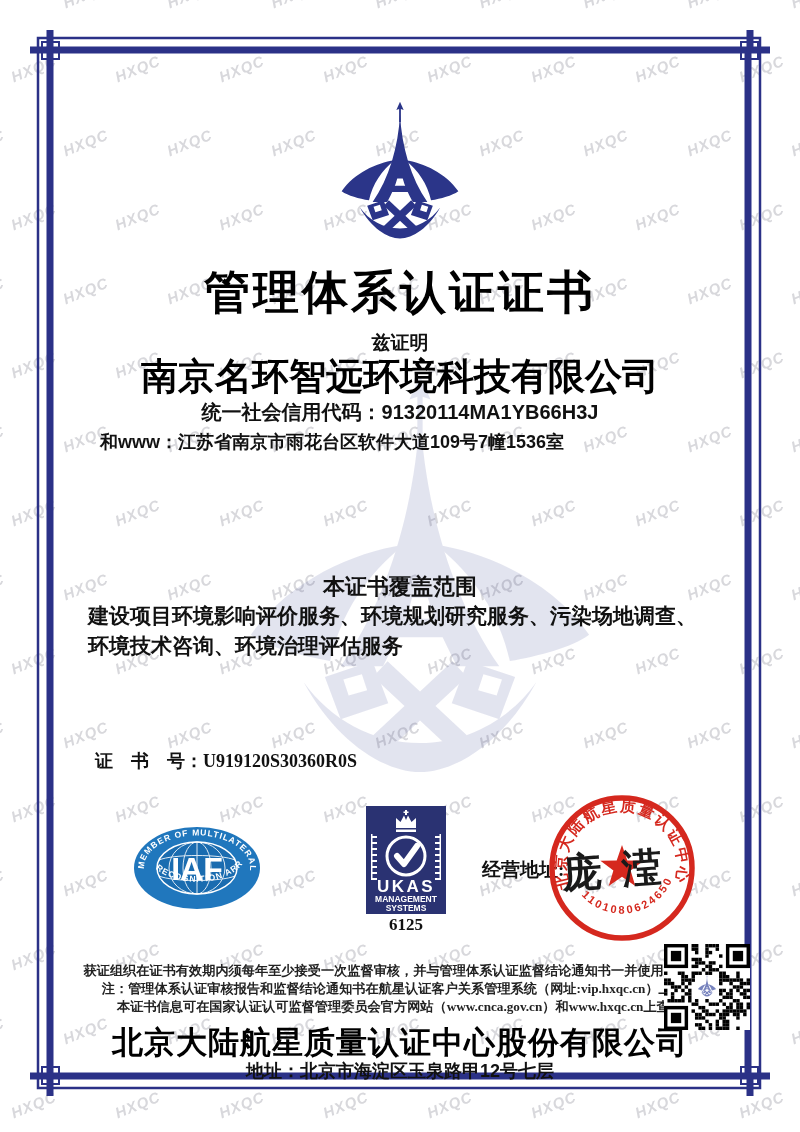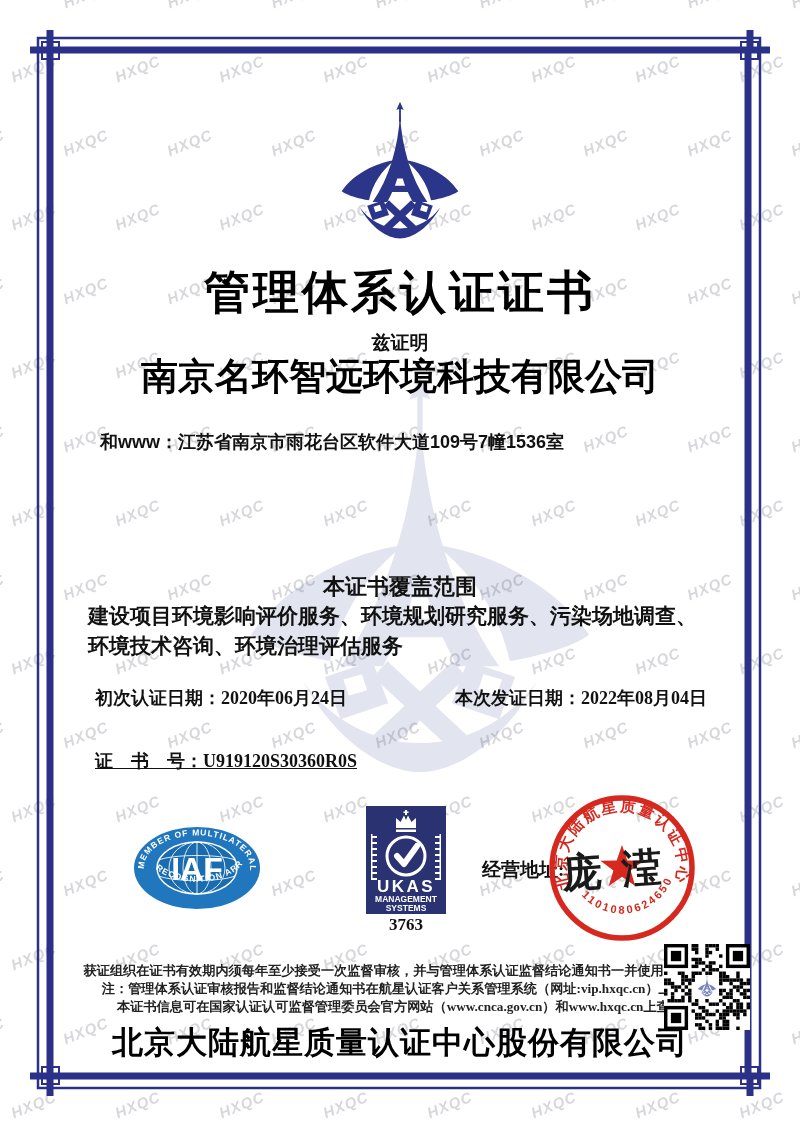--- a/index.html
+++ b/index.html
@@ -23,21 +23,21 @@
   .code{top:399px;font-size:20px;font-weight:800;}
   .addr{left:100px;font-size:18px;font-weight:800;}
   .addr1{top:430px;} .addr2{top:458px;}
   .sysline{top:487px;font:700 22px "Liberation Serif",serif;}
   .std{top:528px;font-size:27px;font-weight:800;color:#000;}
   .scopetitle{top:572px;font:700 22px "Liberation Serif",serif;}
   .scope{left:88px;right:50px;font:700 21px "Liberation Serif",serif;}
   .scope1{top:602px;} .scope2{top:632px;}
   .drow{font:700 18px "Liberation Serif",serif;white-space:nowrap;}
   .d1{top:686px;left:95px;} .d1b{top:686px;left:455px;}
-  .d2{top:718px;left:95px;} .d3{top:749px;left:95px;text-decoration:underline;}
+  .d2{top:718px;left:95px;} .d3{top:749px;left:95px;}
   .iaf{left:133px;top:826px;width:128px;height:84px;}
   .ukas{left:366px;top:806px;width:80px;height:108px;}
   .ukasnum{left:366px;top:915px;width:80px;text-align:center;font:600 17px "Liberation Serif",serif;}
   .legalrep{left:482px;top:857px;font:600 19px "Liberation Serif",serif;}
   .seal{left:544px;top:790px;width:156px;height:156px;}
   .note{left:40px;right:40px;text-align:center;font:600 13.2px "Liberation Serif",serif;color:#222;}
   .n1{top:962px;} .n2{top:980px;} .n3{top:998px;}
   .qr{left:664px;top:944px;width:86px;height:86px;}
   .issuer{top:1022px;font-size:31px;font-weight:900;color:#000;letter-spacing:1px;}
   .issaddr{top:1059px;font-size:18px;font-weight:800;}
@@ -235,35 +235,32 @@
   <div class="content">
 
     <svg class="abs logo" viewBox="0 0 140 170">
       <use href="#sym-emblem"></use>
     </svg>
 
     <div class="abs ctr title">管理体系认证证书</div>
     <div class="abs ctr company">南京名环智远环境科技有限公司</div>
     <div class="abs ctr certify">兹证明</div>
 
+    <div class="abs ctr code">
+      <span>统一社会信用代码：</span><span>91320114MA1YB66H3J</span>
+    </div>
 
     <div class="abs addr addr1">
       <span>和www：</span><span>江苏省南京市雨花台区软件大道109号7幢1536室</span>
     </div>
 
     <div class="abs ctr scopetitle">本证书覆盖范围</div>
     <div class="abs scope scope2">环境技术咨询、环境治理评估服务</div>
     <div class="abs scope scope1">建设项目环境影响评价服务、环境规划研究服务、污染场地调查、</div>
 
-    <div class="abs drow d1">
-      <span>初次认证日期：</span><span>2020年06月24日</span>
-    </div>
-    <div class="abs drow d1b">
-      <span>本次发证日期：</span><span>2022年08月04日</span>
-    </div>
     <div class="abs drow d3">
       <span>证　书　号：</span><span>U919120S30360R0S</span>
     </div>
 
     <svg class="abs iaf" viewBox="0 0 128 84">
       <ellipse cx="64" cy="42" rx="63" ry="41" fill="var(--iaf-blue)"></ellipse>
       <ellipse cx="64" cy="42" rx="40" ry="26" fill="var(--iaf-dark)" stroke="#fff" stroke-width="1.5"></ellipse>
       <g stroke="#fff" stroke-width="1" fill="none" opacity=".85">
         <path d="M26 34 C40 28 88 28 102 34"></path>
         <path d="M26 50 C40 56 88 56 102 50"></path>
@@ -313,21 +310,21 @@
           <rect x="69" y="48" width="6" height="2"></rect>
           <rect x="69" y="54" width="6" height="2"></rect>
           <rect x="69" y="60" width="6" height="2"></rect>
           <rect x="69" y="66" width="6" height="2"></rect>
           <rect x="69" y="72" width="6" height="2"></rect>
       </g>
       <text x="40" y="86" text-anchor="middle" font-family="Liberation Sans, sans-serif" font-size="17" font-weight="800" letter-spacing="2.5" fill="#fff">UKAS</text>
       <text x="40" y="96" text-anchor="middle" font-family="Liberation Sans, sans-serif" font-size="8.5" font-weight="700" fill="#fff">MANAGEMENT</text>
       <text x="40" y="104.5" text-anchor="middle" font-family="Liberation Sans, sans-serif" font-size="8.5" font-weight="700" fill="#fff">SYSTEMS</text>
     </svg>
-    <div class="abs ukasnum">3763</div>
+    <div class="abs ukasnum">6125</div>
 
     <div class="abs legalrep">经营地址:</div>
 
     <svg class="abs seal" viewBox="0 0 156 156">
       <circle cx="78" cy="78" r="70" fill="none" stroke="var(--seal-red)" stroke-width="5.5"></circle>
       <defs>
         <path id="seal-ring" d="M26 98 A 56 56 0 1 1 130 98" fill="none"></path>
         <path id="seal-num" d="M28 90 A 54 54 0 0 0 128 90" fill="none"></path>
       </defs>
       <text font-size="15.5" font-weight="700" fill="var(--seal-red)" font-family="Liberation Serif, serif">
@@ -534,15 +531,18 @@
         <rect x="44.72" y="82.56" width="3.44" height="3.44" fill="#000"></rect>
         <rect x="51.6" y="82.56" width="3.44" height="3.44" fill="#000"></rect>
         <rect x="55.04" y="82.56" width="3.44" height="3.44" fill="#000"></rect>
         <rect x="58.48" y="82.56" width="3.44" height="3.44" fill="#000"></rect>
         <rect x="61.92" y="82.56" width="3.44" height="3.44" fill="#000"></rect>
         <rect x="72.24" y="82.56" width="3.44" height="3.44" fill="#000"></rect>
         <use href="#sym-emblem" x="30.96" y="30.96" width="24.08" height="24.08" color="#4a5aa8" opacity="0.75"></use>
       </svg>
 
     <div class="abs ctr issuer">北京大陆航星质量认证中心股份有限公司</div>
+    <div class="abs ctr issaddr">
+      <span>地址：</span><span>北京市海淀区玉泉路甲12号七层</span>
+    </div>
 
   </div>
 </div>
 
 </body></html>

